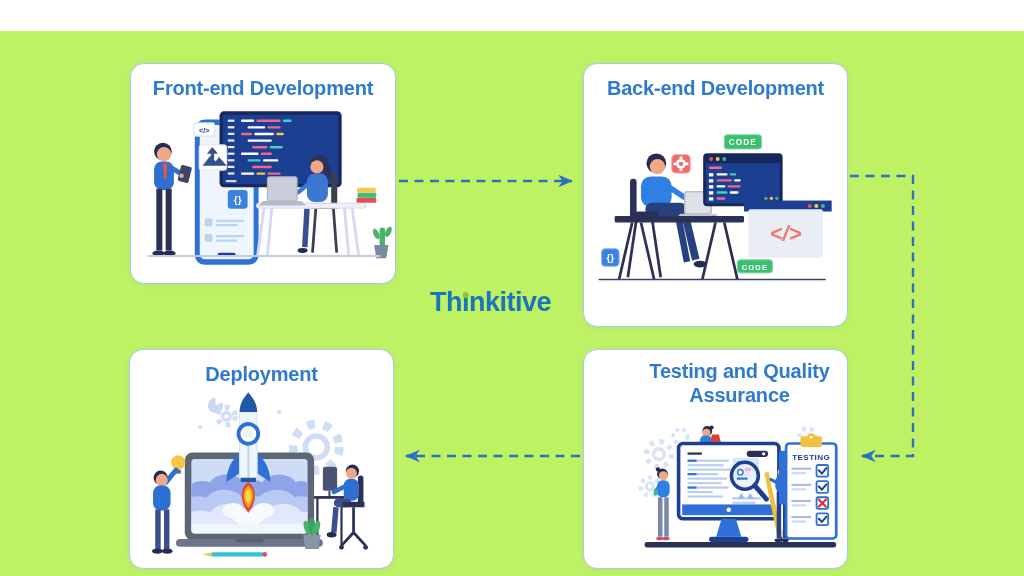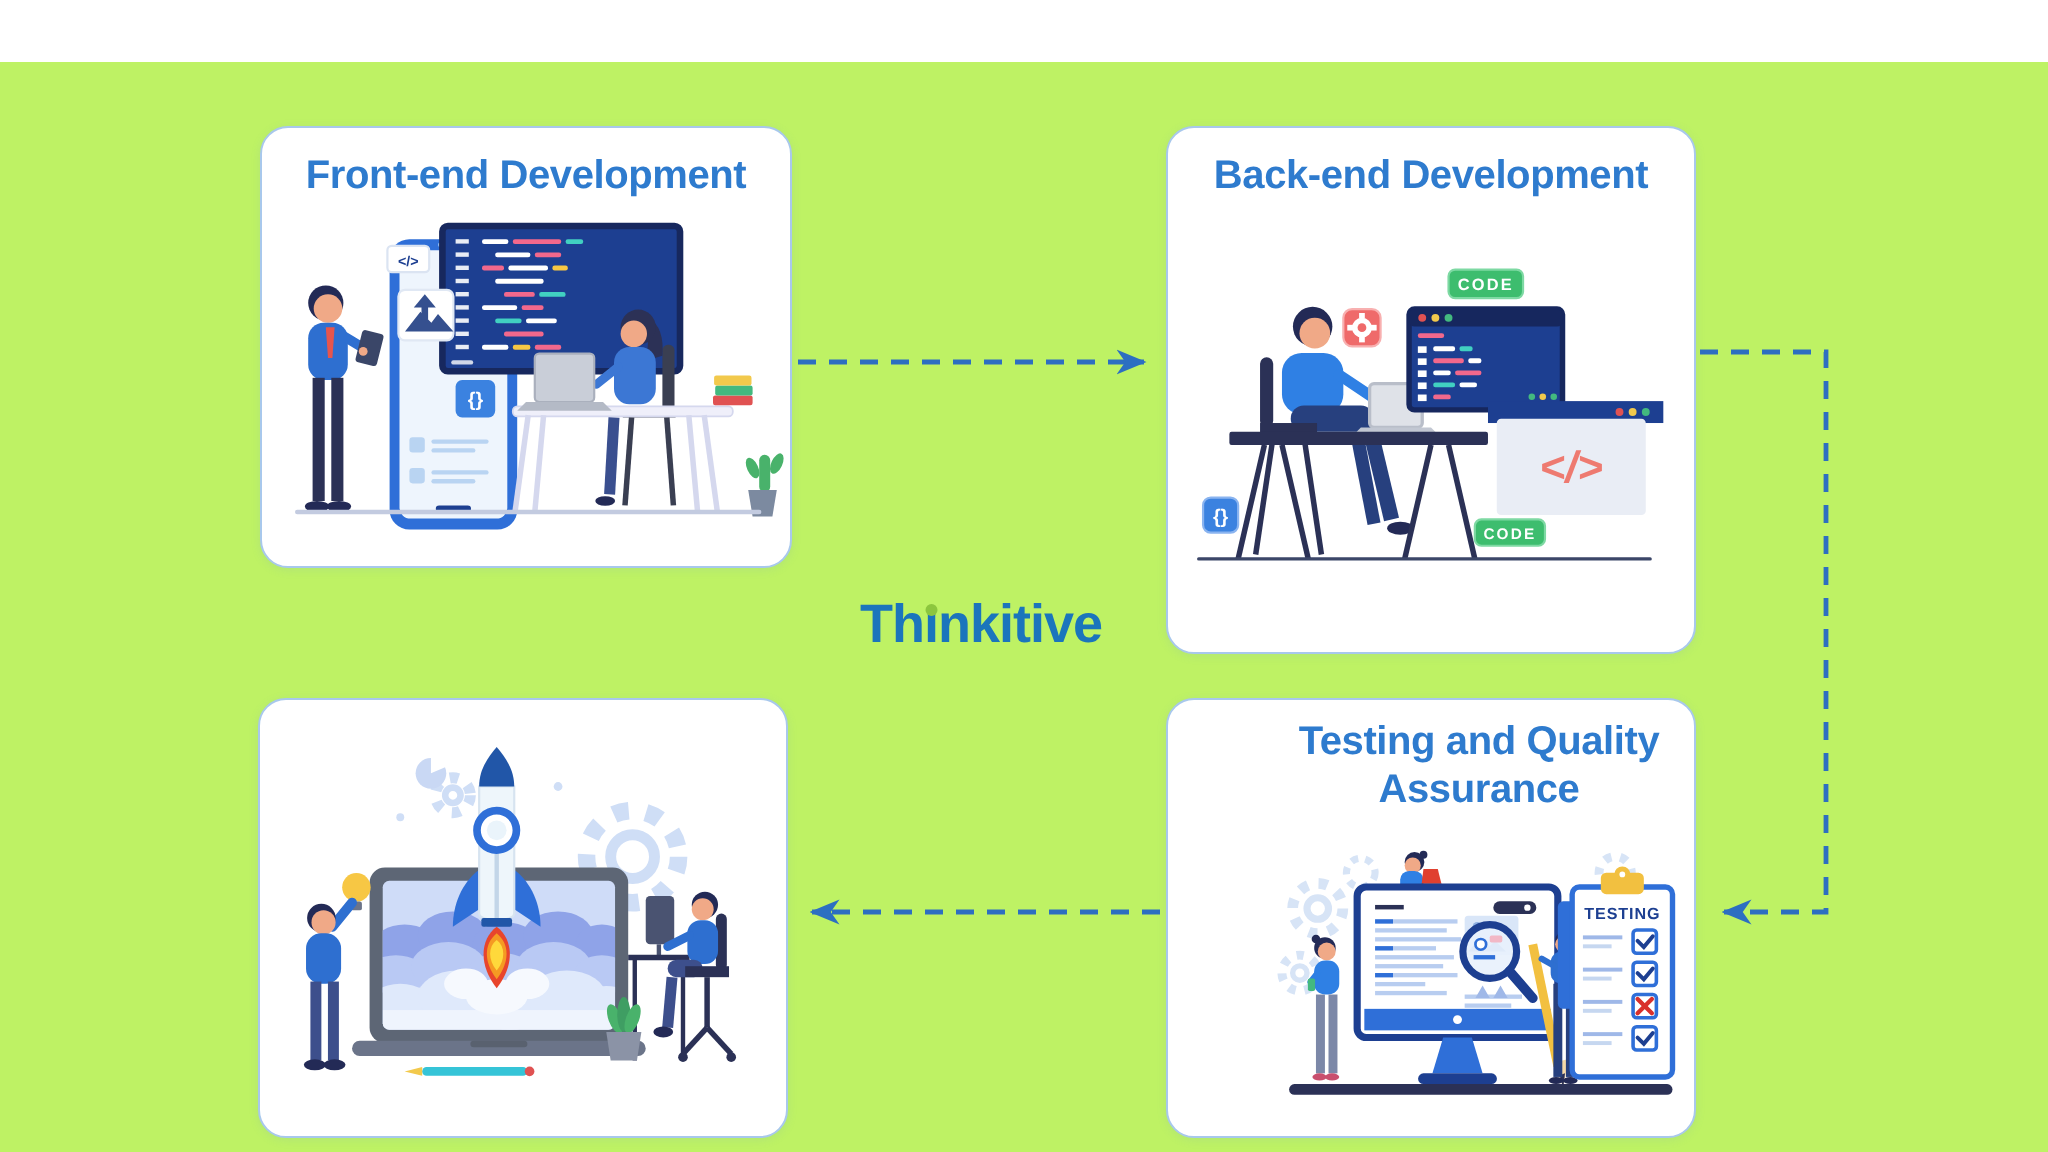--- a/index.html
+++ b/index.html
@@ -10,21 +10,21 @@
         border-radius:14px;z-index:1;display:flex;flex-direction:column;align-items:center;
         box-shadow:0 1px 5px rgba(110,160,220,0.15);}
   .card-frontend{left:130px;top:32px;width:266px;height:221px;}
   .card-backend{left:583px;top:32px;width:265px;height:264px;}
   .card-deployment{left:129px;top:318px;width:265px;height:220px;}
   .card-testing{left:583px;top:318px;width:265px;height:220px;padding-left:48px;}
   .card-title{color:#2E7BCE;font-weight:700;font-size:20px;line-height:1.18;text-align:center;
               margin-top:13px;padding:0 14px;letter-spacing:-0.2px;}
   .card-testing .card-title{margin-top:10px;}
   .illus{width:100%;flex:1 1 auto;display:block;}
-  .logo{position:absolute;left:430px;top:266px;z-index:1;color:#1B75BC;font-weight:700;
+  .logo{position:absolute;left:430px;top:256px;z-index:1;color:#1B75BC;font-weight:700;
         font-size:27px;letter-spacing:-0.5px;}
   .logo-i{position:relative;display:inline-block;}
   .logo-dot{position:absolute;left:50%;transform:translateX(-50%);top:4.5px;width:6.5px;height:6.5px;
             border-radius:50%;background:#8CC63E;}
   text{font-family:"Liberation Sans",sans-serif;}
 </style>
 </head>
 <body>
 
 <div class="canvas">
@@ -257,20 +257,21 @@
       </g>
       <line x1="14" y1="140" x2="220" y2="140" stroke="#3B4668" stroke-width="1.5" stroke-linecap="round"></line>
     </svg>
   </div>
 
   <div class="logo">
     <span>Th</span><span class="logo-i"><span class="logo-dot"></span><span>ı</span></span><span>nkitive</span>
   </div>
 
   <div class="card card-deployment">
+    <div class="card-title">Deployment</div>
     <svg class="illus" viewBox="0 0 240 160" preserveAspectRatio="xMidYMid meet">
       <defs>
         <clipPath id="lapscreen">
             <rect x="56" y="63" width="106" height="68" rx="3"></rect>
           </clipPath>
       </defs>
 
       <g fill="none" stroke="#CFDEF6">
         <circle cx="170" cy="52" r="21" stroke-width="8" stroke-dasharray="7 8"></circle>
         <circle cx="170" cy="52" r="10" stroke-width="5"></circle>

